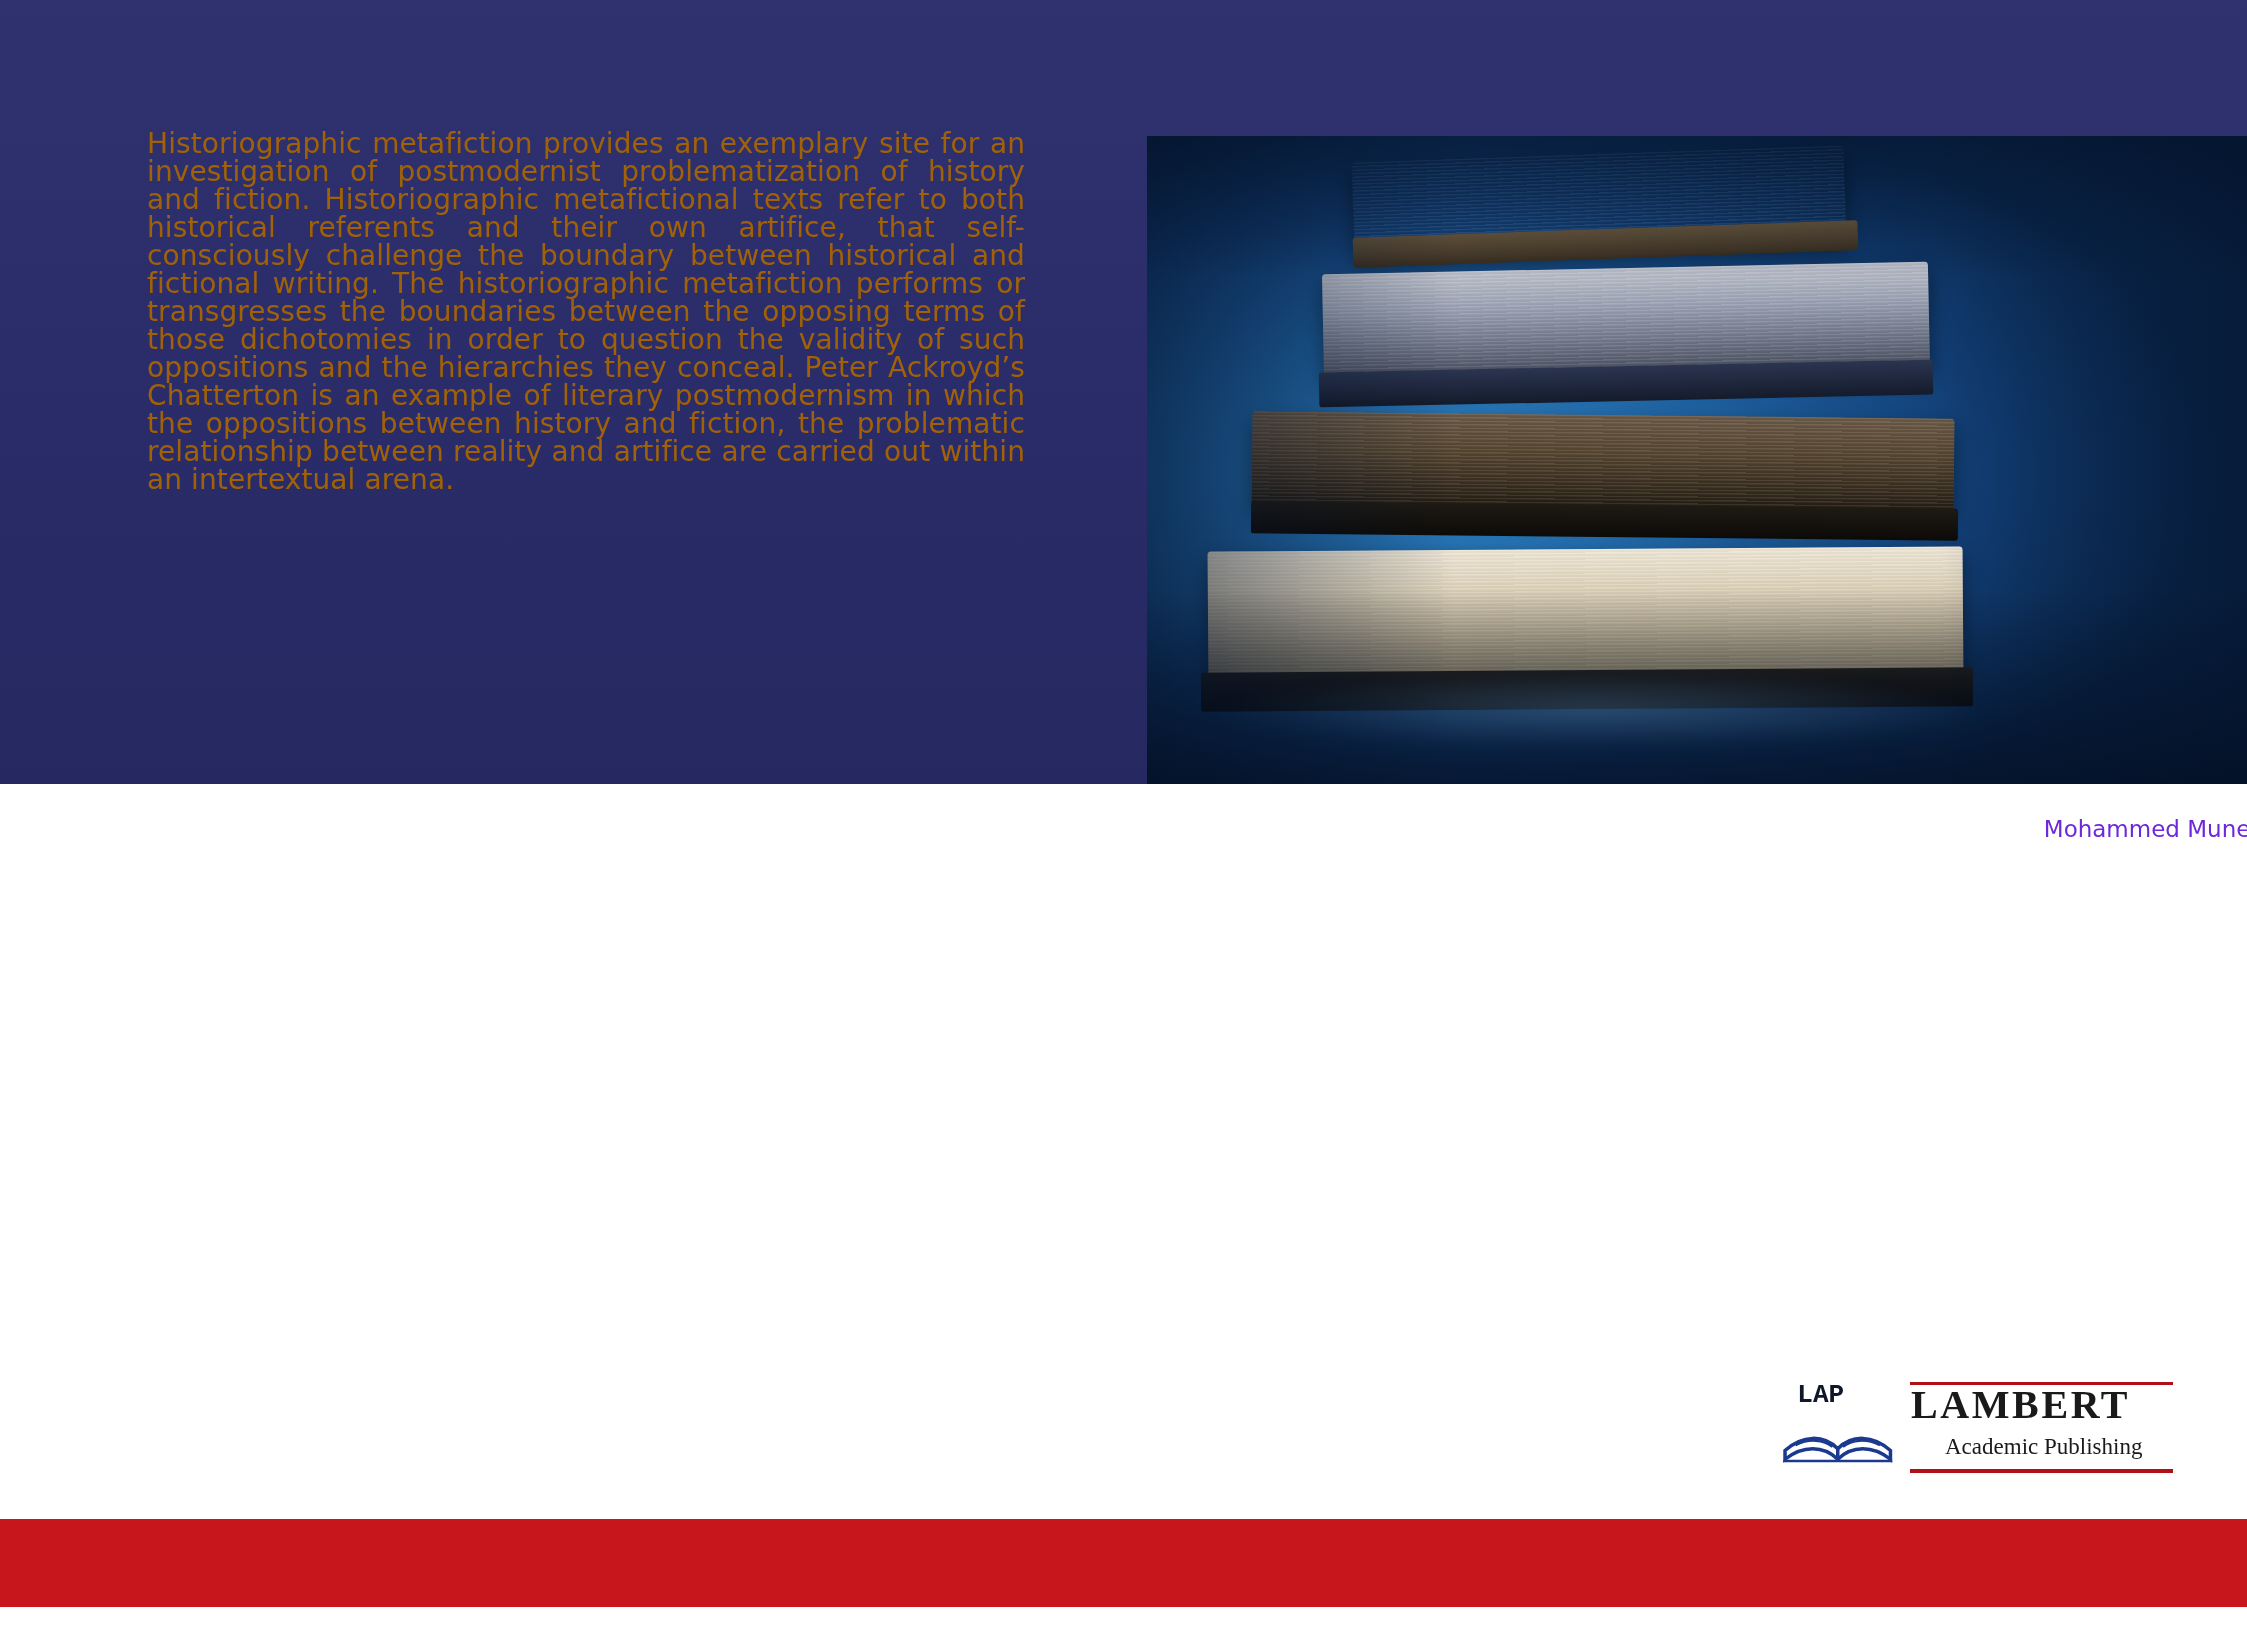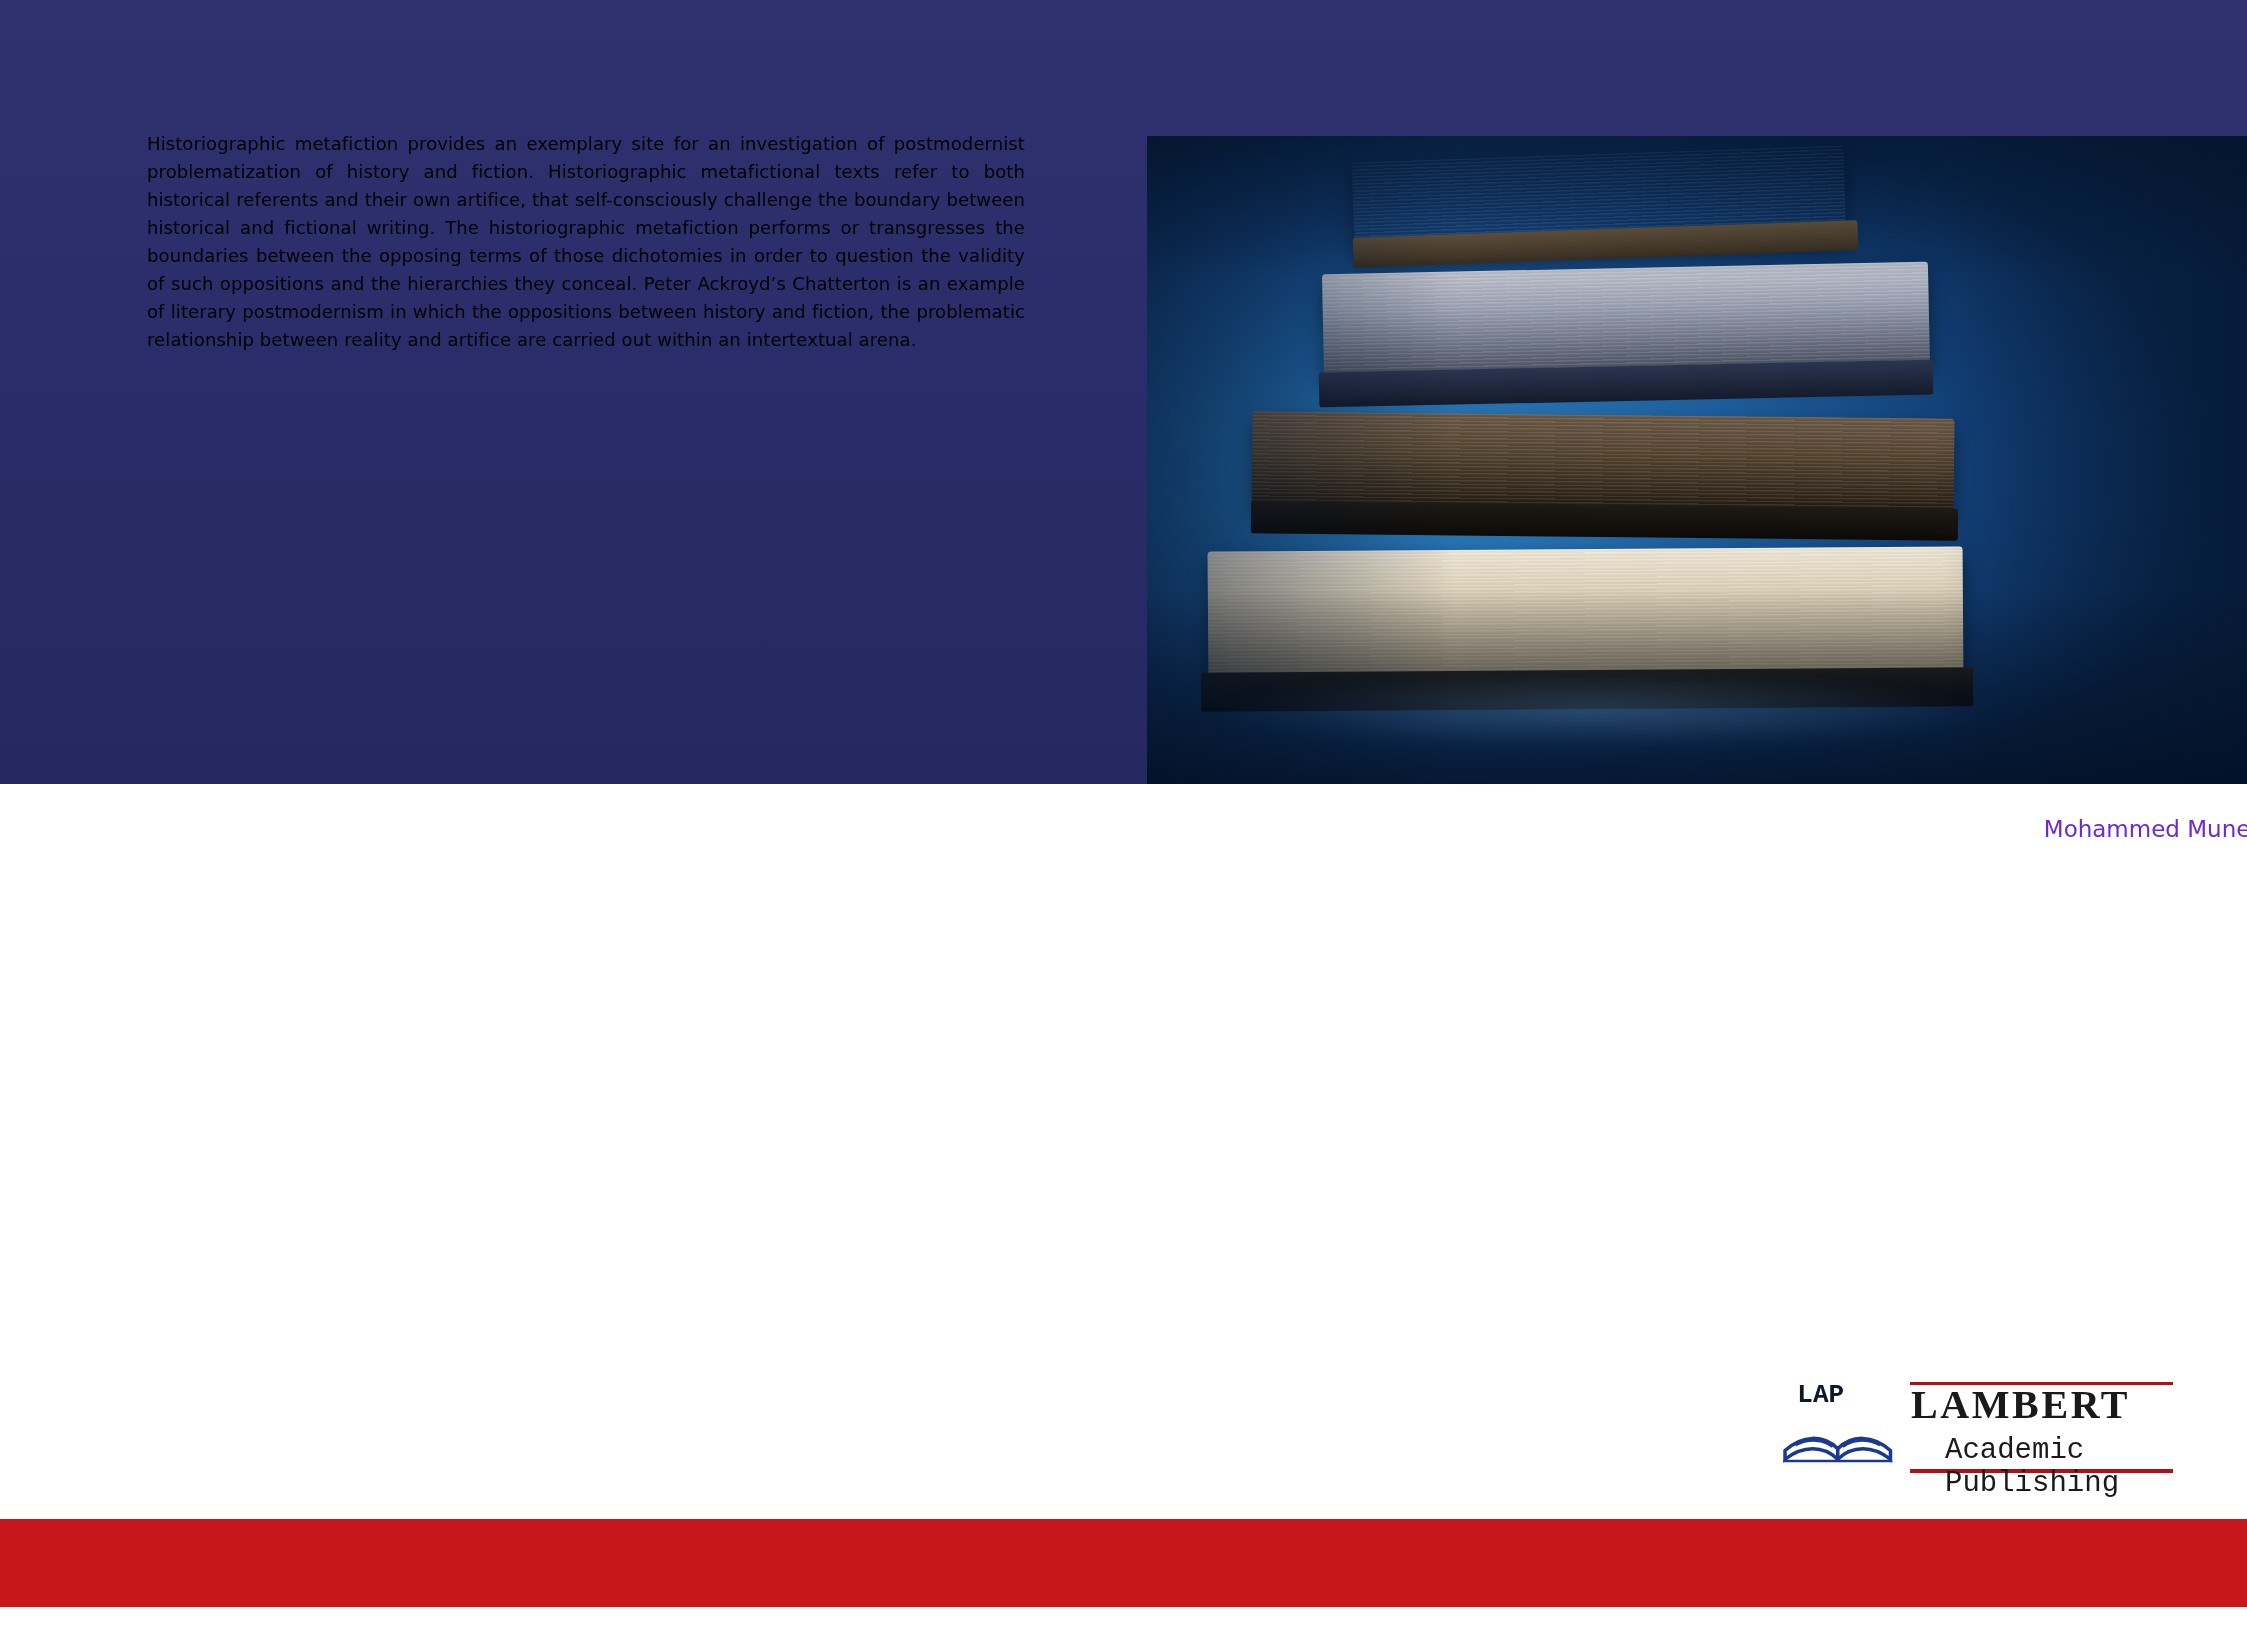--- a/index.html
+++ b/index.html
@@ -26,22 +26,22 @@
     width: 2247px;
     height: 784px;
     background: #2b2d6e;
     background: linear-gradient(180deg, #30326f 0%, #2a2c69 55%, #262861 100%);
   }
   .blurb {
     position: absolute;
     left: 147px;
     top: 130px;
     width: 878px;
-    color: #000000;
-    font-size: 18px;
+    color: #a16207;
+    font-size: 28px;
     line-height: 28px;
     text-align: justify;
     letter-spacing: 0.1px;
   }
 
   
   .photo {
     position: absolute;
     left: 1147px;
     top: 136px;
@@ -231,23 +231,23 @@
     font-size: 40px;
     font-weight: bold;
     letter-spacing: 2.6px;
     color: #1a1a1a;
     font-family: "Liberation Serif", serif;
   }
   .logo-sub {
     position: absolute;
     left: 167px;
     top: 56px;
-    font-size: 29px;
+    font-size: 23px;
     color: #1a1a1a;
-    font-family: Liberation Mono, monospace;
+    font-family: Liberation Serif, serif;
   }
   .logo-mark {
     position: absolute;
     left: 0;
     top: 1.8px;
     width: 123px;
     height: 97px;
   }
   .logo-lap {
     position: absolute;

